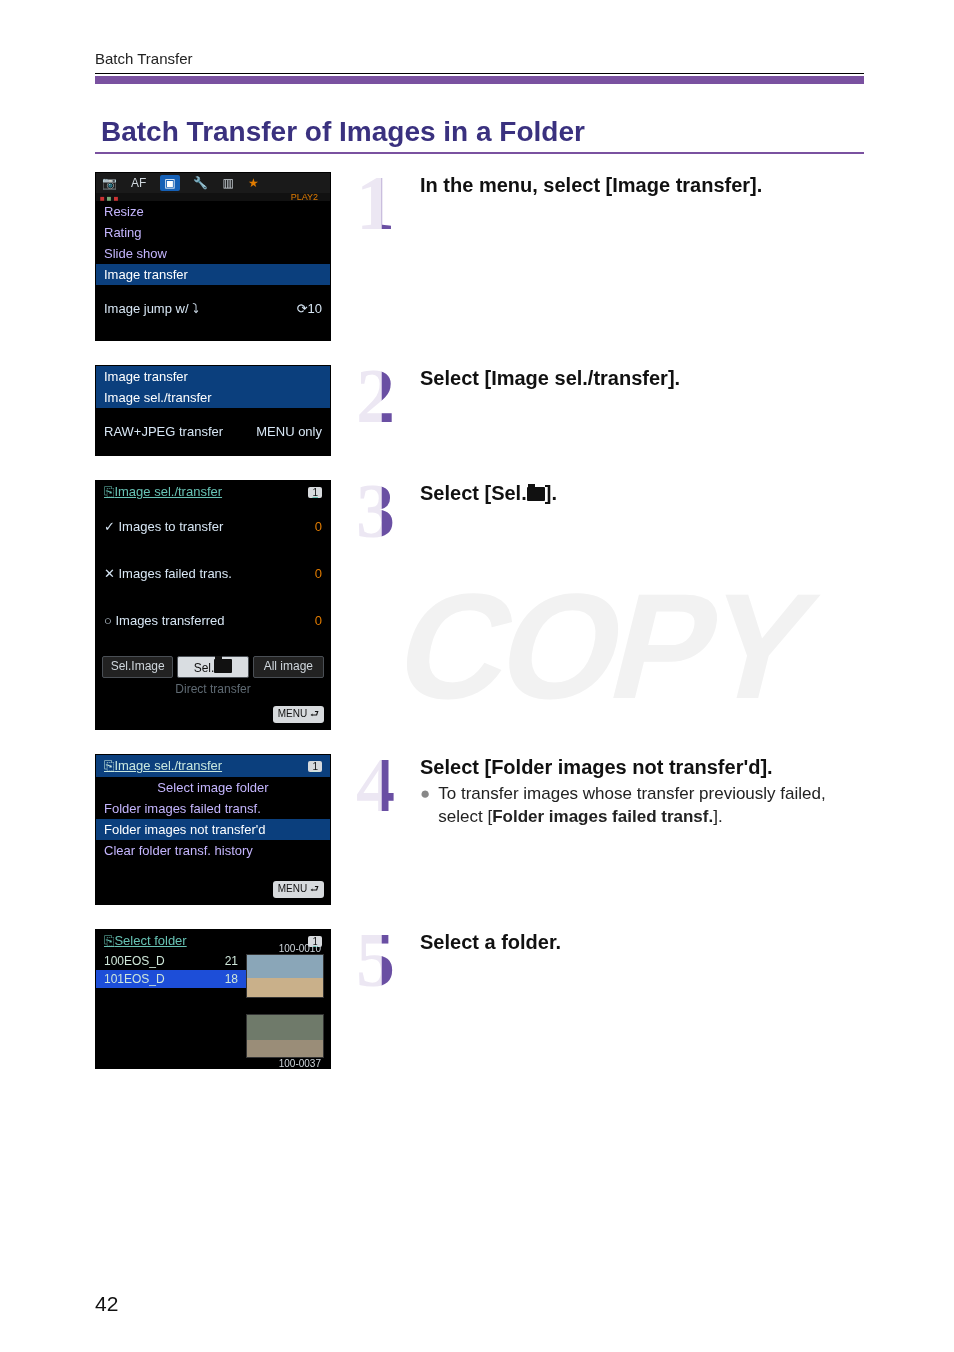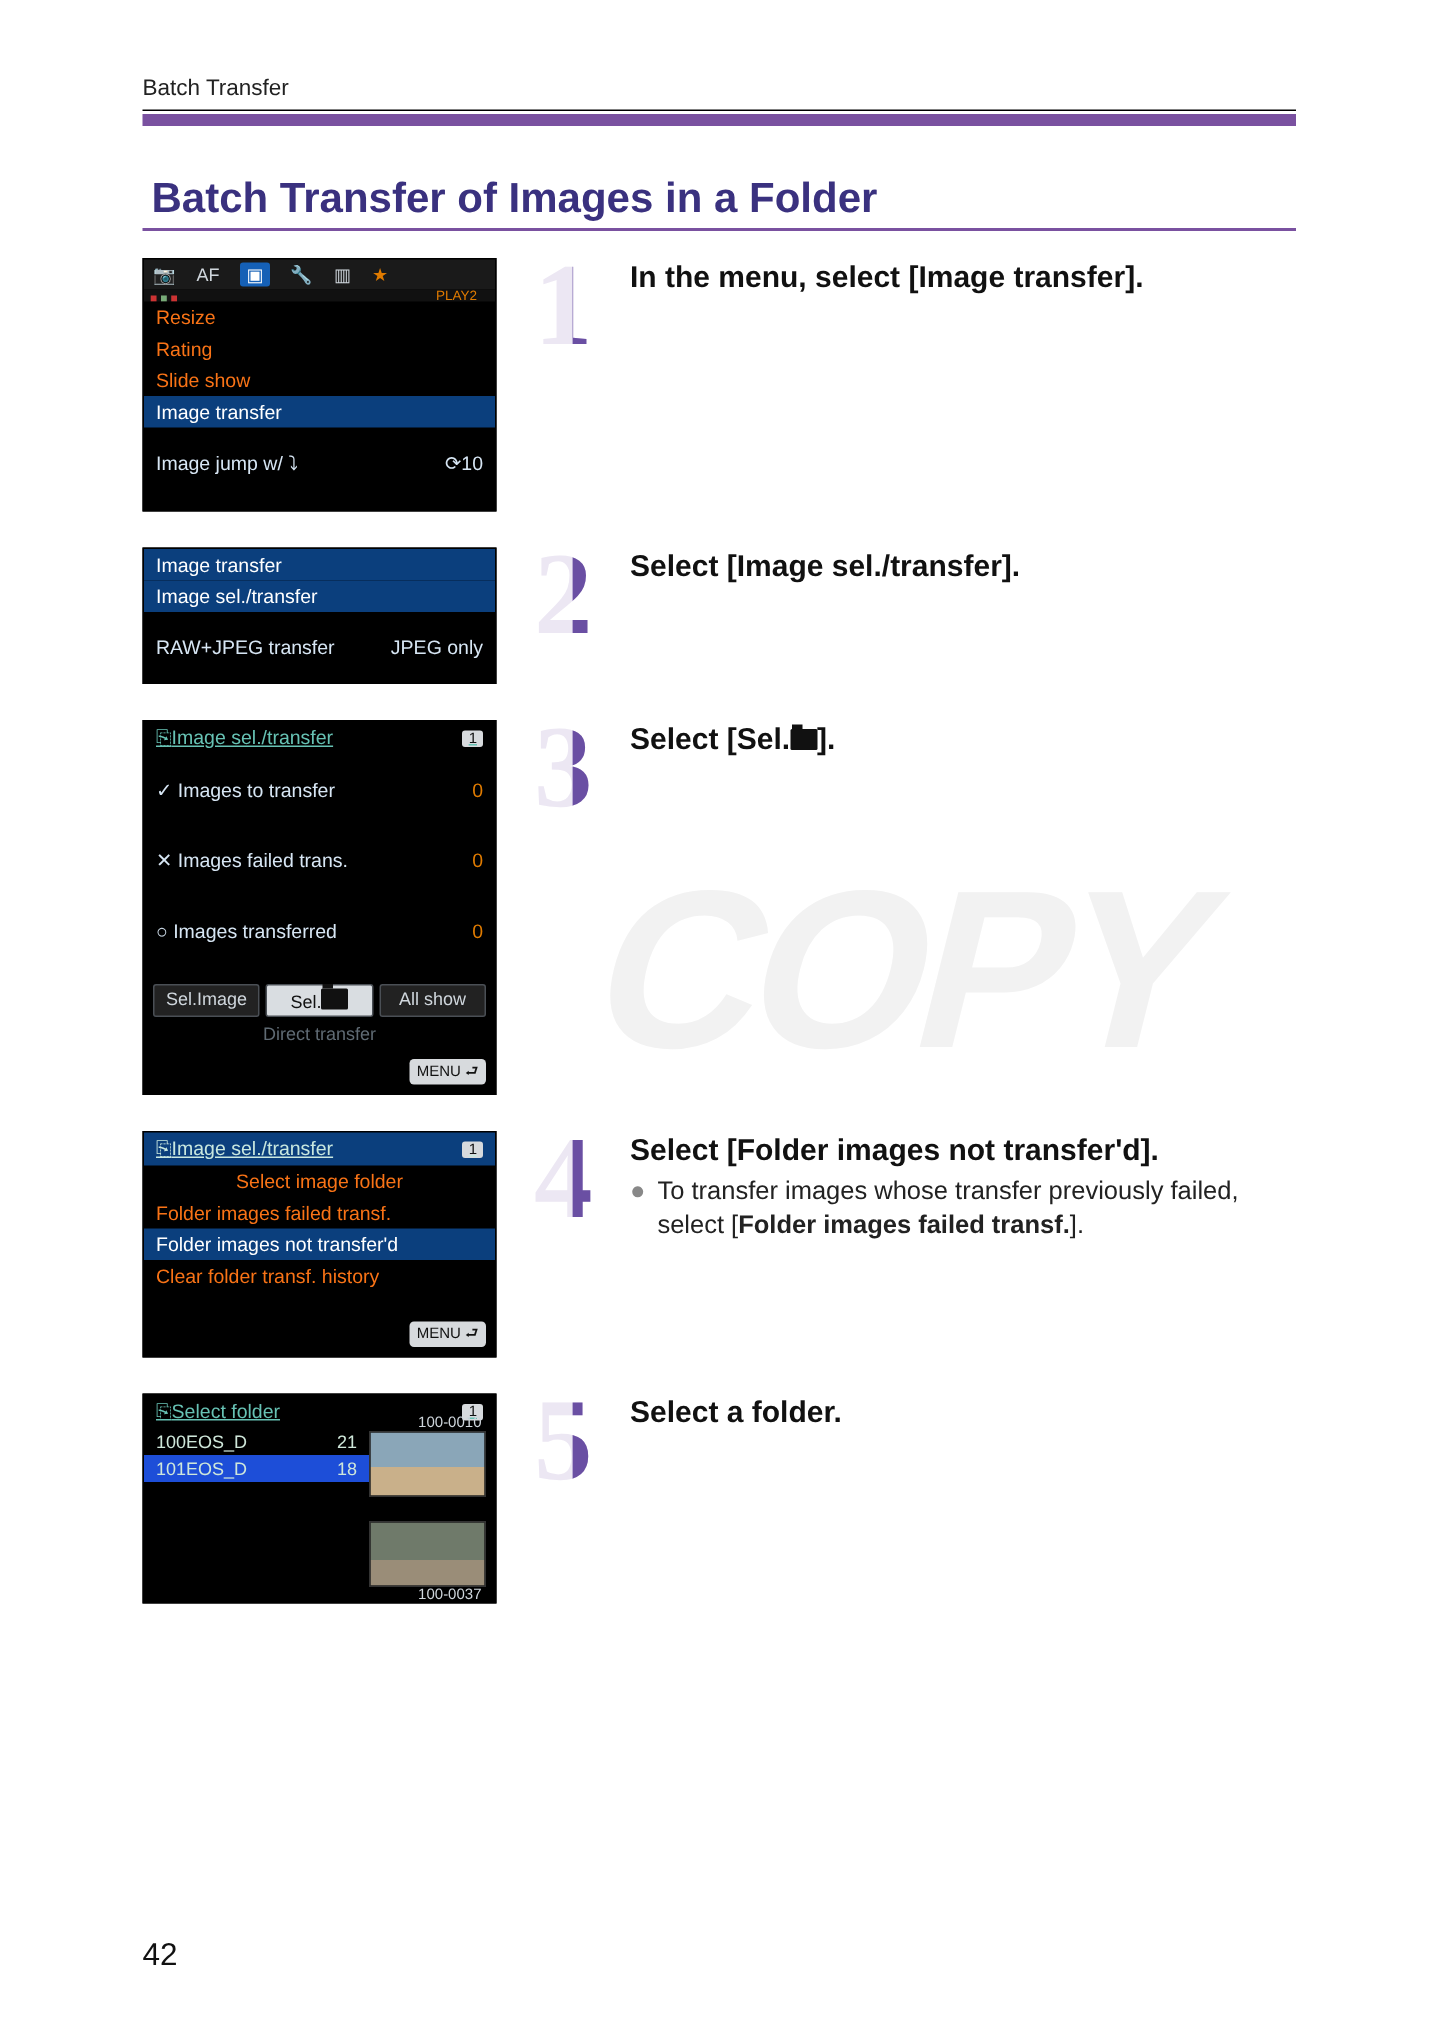--- a/index.html
+++ b/index.html
@@ -35,21 +35,21 @@
          font-size: 13px; border: 1px solid #000; }
   .lcd .tabrow { display:flex; align-items:center; height:20px; background:#1a1a1a; gap:14px;
                  padding:0 6px; font-size:12px;}
   .lcd .tabrow .t { color:#cfd6dc; }
   .lcd .tabrow .t.sel { background:#1560b6; color:#fff; padding:1px 4px; border-radius:2px;}
   .lcd .tabrow .star { color:#e07b00;}
   .lcd .subtab { height:8px; background:#111; position:relative;}
   .lcd .subtab .dots { position:absolute; left:4px; top:1px; font-size:8px; letter-spacing:2px;}
   .lcd .subtab .dots .r{color:#c33;} .lcd .subtab .dots .g{color:#7a7;} .lcd .subtab .dots .b{color:#c33;}
   .lcd .subtab .lbl { position:absolute; right:12px; top:-1px; font-size:9px; color:#e07b00;}
-  .lcd .item { padding:3px 8px; color:#f97316; }
+  .lcd .item { padding:3px 8px; color:#c4b5fd; }
   .lcd .item.hl { background:#0b3f7d; color:#fff; }
   .lcd .row2 { display:flex; justify-content:space-between; padding:16px 8px; }
   .lcd .title-bar { background:#0b3f7d; color:#fff; padding:3px 8px; font-size:13px;}
   .lcd .footer-btns { display:flex; gap:4px; padding:4px 6px 2px;}
   .lcd .btn { flex:1; text-align:center; font-size:12px; padding:2px 0;
               background:#222; color:#cfd6dc; border:1px solid #4a4f55; border-radius:2px;}
   .lcd .btn.sel { background:#d9dde1; color:#111; }
   .lcd .dim { color:#5f6a73; text-align:center; padding:2px 0 6px; font-size:12px;}
   .lcd .menu-pill { display:inline-block; background:#d7dadd; color:#111; font-size:10px;
                     padding:0 5px; border-radius:3px; float:right; margin:4px 6px 6px 0;}
@@ -127,21 +127,21 @@
     </div>
   </div>
 
   <div class="step-row">
     <div class="shot-col">
       <div class="lcd">
         <div class="title-bar">Image transfer</div>
         <div class="item hl">Image sel./transfer</div>
         <div class="row2">
           <span>RAW+JPEG transfer</span>
-              <span>JPEG only</span>
+              <span>MENU only</span>
         </div>
       </div>
     </div>
     <div class="num-wrap">
       <div class="num-ghost">2</div>
       <div class="num-ink">2</div>
     </div>
     <div class="text-col">
       <span class="step-head">Select [Image sel./transfer].</span>
     </div>
@@ -165,21 +165,21 @@
         <div class="row2">
           <span>○ Images transferred</span>
               <span style="color:#e07b00">0</span>
             </div>
         <div class="spacer"></div>
         <div class="footer-btns">
           <div class="btn">Sel.Image</div>
           <div class="btn sel">
             <span>Sel.</span><span class="folder-glyph"></span>
           </div>
-          <div class="btn">All show</div>
+          <div class="btn">All image</div>
         </div>
         <div class="dim">Direct transfer</div>
         <span class="menu-pill">
           <span>MENU</span> ⮐</span>
         <div style="clear:both"></div>
       </div>
     </div>
     <div class="num-wrap">
       <div class="num-ghost">3</div>
       <div class="num-ink">3</div>

